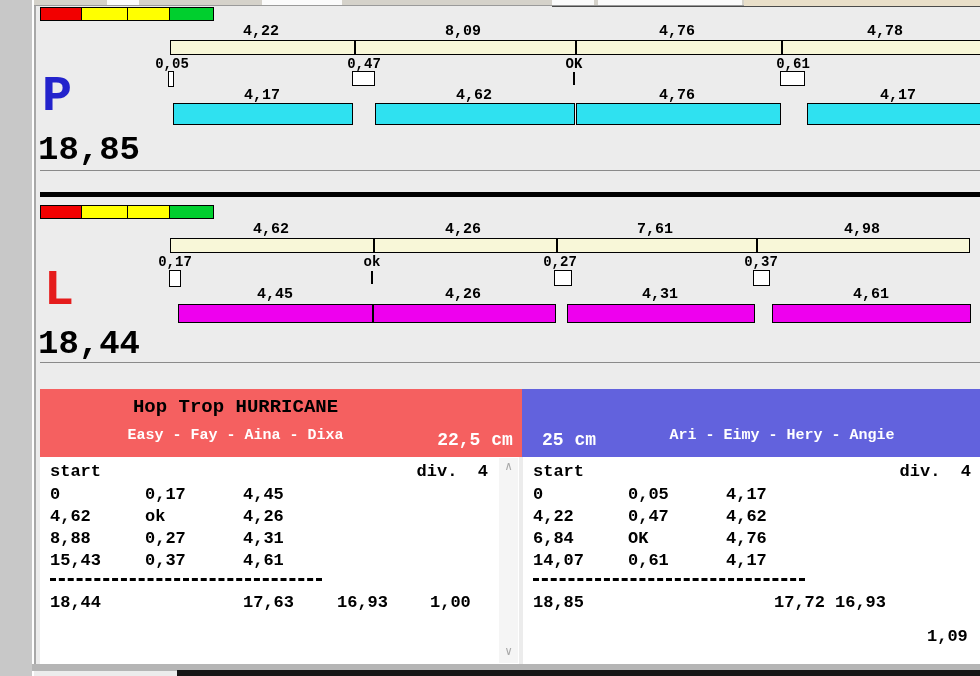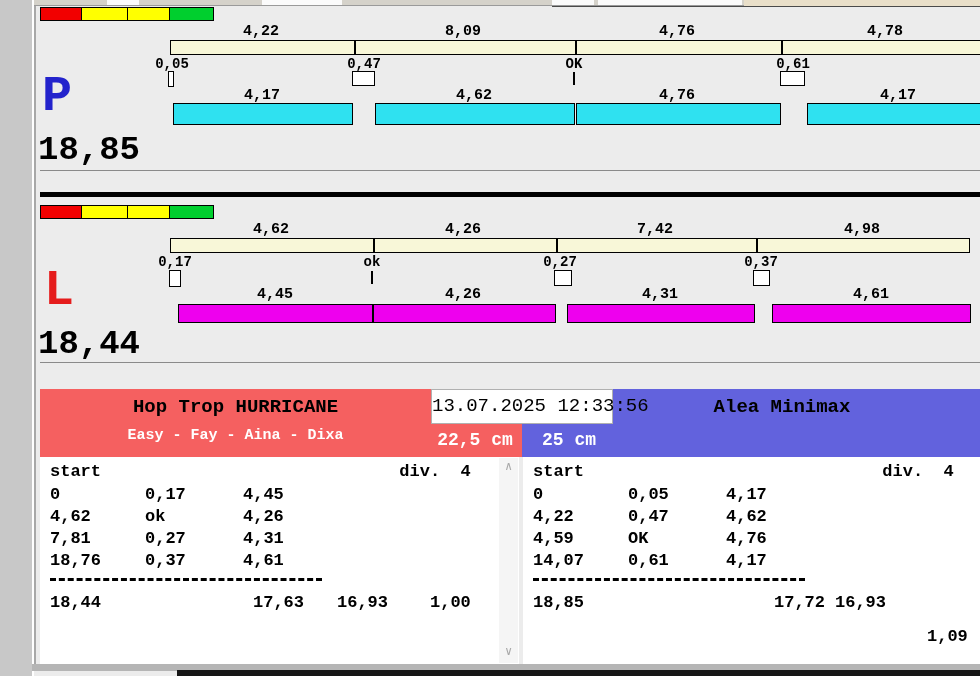--- a/index.html
+++ b/index.html
@@ -22,21 +22,21 @@
   .lane-letter{font-size:50px;font-weight:bold;line-height:1;}
   .lane-total{font-size:34px;font-weight:bold;line-height:1;color:#000;}
   .sepline{height:1px;background:#8a8a8a;}
   .hdr-title{font-size:19px;font-weight:bold;text-align:center;color:#000;white-space:nowrap;}
   .hdr-dogs{font-size:15px;font-weight:bold;text-align:center;color:#fff;white-space:nowrap;}
   .hdr-cm{font-size:18px;font-weight:bold;text-align:center;color:#fff;white-space:nowrap;}
   .datebox{background:#fff;border:1px solid #b0b0b0;font-size:19px;text-align:center;line-height:33px;white-space:nowrap;}
   .tbl{background:#fff;}
   .cell{font-size:17px;font-weight:bold;white-space:nowrap;}
   .pre{white-space:pre;}
-  .right{text-align:center;}
+  .right{text-align:right;}
   .dashline{border-top:3px dashed #000;height:0;}
   .scrolltrack{background:#f5f5f5;}
   .chev{font-size:12px;color:#a8a8a8;text-align:center;line-height:12px;cursor:default;}
   .chrome-strip{background:#d5d2ca;}
 </style>
 </head>
 <body>
 
 <div id="root">
 
@@ -103,21 +103,21 @@
 
   <div class="a" style="left:8px;top:192px;width:970px;height:5px;background:#000;"></div>
 
   <div class="a statusbox" style="left: 8px; top: 205px; width: 42px; background: rgb(242, 0, 0);"></div>
   <div class="a statusbox" style="left: 49px; top: 205px; width: 47px; background: rgb(255, 255, 0);"></div>
   <div class="a statusbox" style="left: 95px; top: 205px; width: 43px; background: rgb(255, 255, 0);"></div>
   <div class="a statusbox" style="left: 137px; top: 205px; width: 45px; background: rgb(0, 207, 46);"></div>
 
   <div class="a lbl" style="left:199px;top:221px;width:80px;">4,62</div>
   <div class="a lbl" style="left:391px;top:221px;width:80px;">4,26</div>
-  <div class="a lbl" style="left:583px;top:221px;width:80px;">7,42</div>
+  <div class="a lbl" style="left:583px;top:221px;width:80px;">7,61</div>
   <div class="a lbl" style="left:790px;top:221px;width:80px;">4,98</div>
 
   <div class="a split-bar" style="left: 138px; top: 238px; width: 800px; background: rgb(248, 247, 216);">
     <div class="split-tick" style="left:202px;"></div>
     <div class="split-tick" style="left:385px;"></div>
     <div class="split-tick" style="left:585px;"></div>
   </div>
 
   <div class="a sublbl" style="left:103px;top:254px;width:80px;">0,17</div>
   <div class="a sublbl" style="left:300px;top:254px;width:80px;">ok</div>
@@ -150,72 +150,71 @@
   <div class="a lane-letter" style="left: 12px; top: 266px; color: rgb(229, 28, 28);">L</div>
   <div class="a lane-total" style="left:6px;top:327px;">18,44</div>
   <div class="a sepline" style="left:8px;top:362px;width:970px;"></div>
 
   <div class="a" style="left: 8px; top: 389px; width: 482px; height: 68px; background: rgb(245, 96, 96);"></div>
   <div class="a" style="left: 490px; top: 389px; width: 483px; height: 68px; background: rgb(98, 98, 221);"></div>
 
   <div class="a hdr-dogs" style="left:8px;top:427px;width:391px;">Easy - Fay - Aina - Dixa</div>
   <div class="a hdr-title" style="left:8px;top:396px;width:391px;">Hop Trop HURRICANE</div>
 
-  <div class="a hdr-title" style="left:560px;top:396px;width:380px;">Alea Minimax</div>
-
-  <div class="a datebox" style="left:399px;top:389px;width:182px;height:35px;">13.07.2025 12:33:56</div>
+  <div class="a hdr-dogs" style="left:560px;top:427px;width:380px;">Ari - Eimy - Hery - Angie</div>
+
 
   <div class="a hdr-cm" style="left:399px;top:430px;width:88px;">22,5 cm</div>
   <div class="a hdr-cm" style="left:492px;top:430px;width:90px;">25 cm</div>
 
   <div class="a tbl" style="left:8px;top:457px;width:479px;height:207px;"></div>
   <div class="a tbl" style="left:491px;top:457px;width:482px;height:207px;"></div>
 
   <div class="a cell" style="left:18px;top:462px;">start</div>
   <div class="a cell pre right" style="left:350px;top:462px;width:106px;">div.  4</div>
 
   <div class="a cell" style="left:18px;top:485px;">0</div>
   <div class="a cell" style="left:113px;top:485px;">0,17</div>
   <div class="a cell" style="left:211px;top:485px;">4,45</div>
 
   <div class="a cell" style="left:18px;top:507px;">4,62</div>
   <div class="a cell" style="left:113px;top:507px;">ok</div>
   <div class="a cell" style="left:211px;top:507px;">4,26</div>
 
-  <div class="a cell" style="left:18px;top:529px;">7,81</div>
+  <div class="a cell" style="left:18px;top:529px;">8,88</div>
   <div class="a cell" style="left:113px;top:529px;">0,27</div>
   <div class="a cell" style="left:211px;top:529px;">4,31</div>
 
-  <div class="a cell" style="left:18px;top:551px;">18,76</div>
+  <div class="a cell" style="left:18px;top:551px;">15,43</div>
   <div class="a cell" style="left:113px;top:551px;">0,37</div>
   <div class="a cell" style="left:211px;top:551px;">4,61</div>
 
   <div class="a dashline" style="left:18px;top:578px;width:272px;"></div>
 
   <div class="a cell" style="left:18px;top:593px;">18,44</div>
-  <div class="a cell" style="left:221px;top:593px;">17,63</div>
+  <div class="a cell" style="left:211px;top:593px;">17,63</div>
   <div class="a cell" style="left:305px;top:593px;">16,93</div>
   <div class="a cell" style="left:398px;top:593px;">1,00</div>
 
   <div class="a scrolltrack" style="left:467px;top:458px;width:19px;height:205px;"></div>
   <div class="a chev" style="left:467px;top:461px;width:19px;">∧</div>
   <div class="a chev" style="left:467px;top:646px;width:19px;">∨</div>
 
   <div class="a cell" style="left:501px;top:462px;">start</div>
   <div class="a cell pre right" style="left:833px;top:462px;width:106px;">div.  4</div>
 
   <div class="a cell" style="left:501px;top:485px;">0</div>
   <div class="a cell" style="left:596px;top:485px;">0,05</div>
   <div class="a cell" style="left:694px;top:485px;">4,17</div>
 
   <div class="a cell" style="left:501px;top:507px;">4,22</div>
   <div class="a cell" style="left:596px;top:507px;">0,47</div>
   <div class="a cell" style="left:694px;top:507px;">4,62</div>
 
-  <div class="a cell" style="left:501px;top:529px;">4,59</div>
+  <div class="a cell" style="left:501px;top:529px;">6,84</div>
   <div class="a cell" style="left:596px;top:529px;">OK</div>
   <div class="a cell" style="left:694px;top:529px;">4,76</div>
 
   <div class="a cell" style="left:501px;top:551px;text-align:right;">14,07</div>
   <div class="a cell" style="left:596px;top:551px;">0,61</div>
   <div class="a cell" style="left:694px;top:551px;">4,17</div>
 
   <div class="a dashline" style="left:501px;top:578px;width:272px;"></div>
 
   <div class="a cell" style="left:501px;top:593px;">18,85</div>

